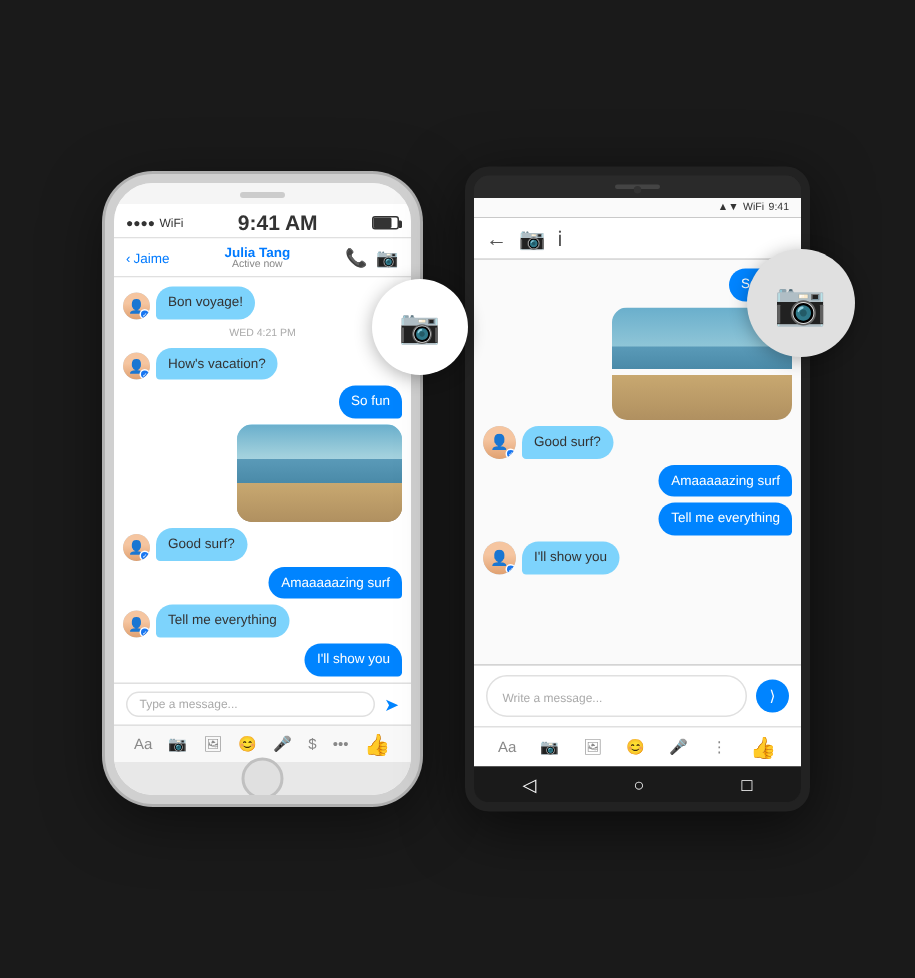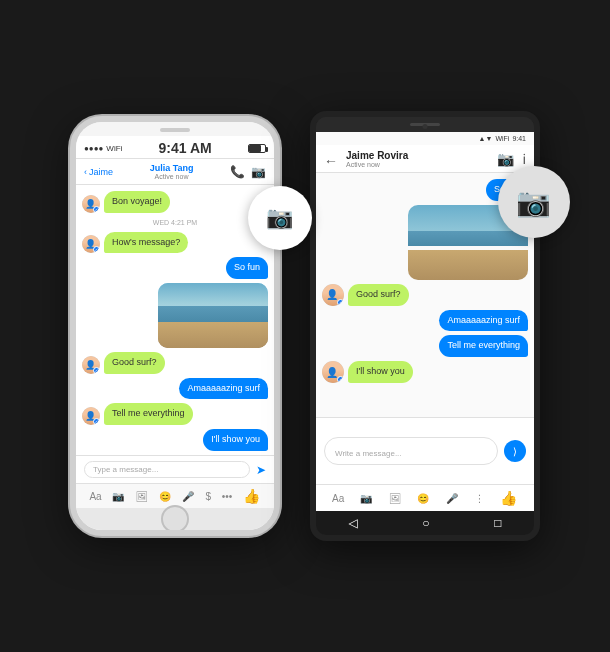--- a/index.html
+++ b/index.html
@@ -160,21 +160,21 @@
       color: #fff;
     }
     .bubble {
       max-width: 120px;
       padding: 5px 8px;
       border-radius: 16px;
       font-size: 9px;
       line-height: 1.3;
     }
     .bubble.received {
-      background: #bef264;
+      background: #7dd3fc;
       color: #333;
       border-bottom-left-radius: 4px;
     }
     .bubble.sent {
       background: #0084ff;
       color: #fff;
       border-bottom-right-radius: 4px;
     }
     .date-divider {
       text-align: center;
@@ -329,21 +329,21 @@
       background: #fafafa;
       overflow: hidden;
       padding: 6px;
       display: flex;
       flex-direction: column;
       gap: 4px;
     }
     .android-input-bar {
       background: #fff;
       border-top: 1px solid #e0e0e0;
-      padding: 19px 8px;
+      padding: 6px 8px;
       display: flex;
       align-items: center;
       gap: 6px;
       flex-shrink: 0;
     }
     .android-input {
       flex: 1;
       border: none;
       font-size: 8px;
       color: #aaa;
@@ -532,21 +532,21 @@
         </div>
 
         <div class="date-divider">WED 4:21 PM</div>
 
         <div class="msg-row">
           <div class="avatar-small">
             <div class="face-avatar">👤</div>
             <div class="verified-badge">✓</div>
           </div>
           <div class="bubble received">
-            <span>How's message?</span>
+            <span>How's vacation?</span>
           </div>
         </div>
 
         <div class="msg-row mine">
           <div class="bubble sent">
             <span>So fun</span>
           </div>
         </div>
         <div class="msg-row mine">
           <div class="image-bubble">
@@ -630,24 +630,20 @@
         <div class="android-status-left"></div>
         <div class="android-status-right">
           <span>▲▼</span>
           <span>WiFi</span>
           <span>9:41</span>
         </div>
       </div>
 
       <div class="android-nav-bar">
         <span class="android-back-arrow">←</span>
-        <div class="android-contact-info">
-          <div class="android-contact-name">Jaime Rovira</div>
-          <div class="android-active-status">Active now</div>
-        </div>
         <div class="android-nav-icons">
           <span style="font-size:14px; color:#555;">📷</span>
           <span style="font-size:14px; color:#555;">ℹ</span>
         </div>
       </div>
 
       <div class="android-chat-area">
 
         <div class="msg-row mine">
           <div class="bubble sent" style="font-size:9px; max-width:140px;">

